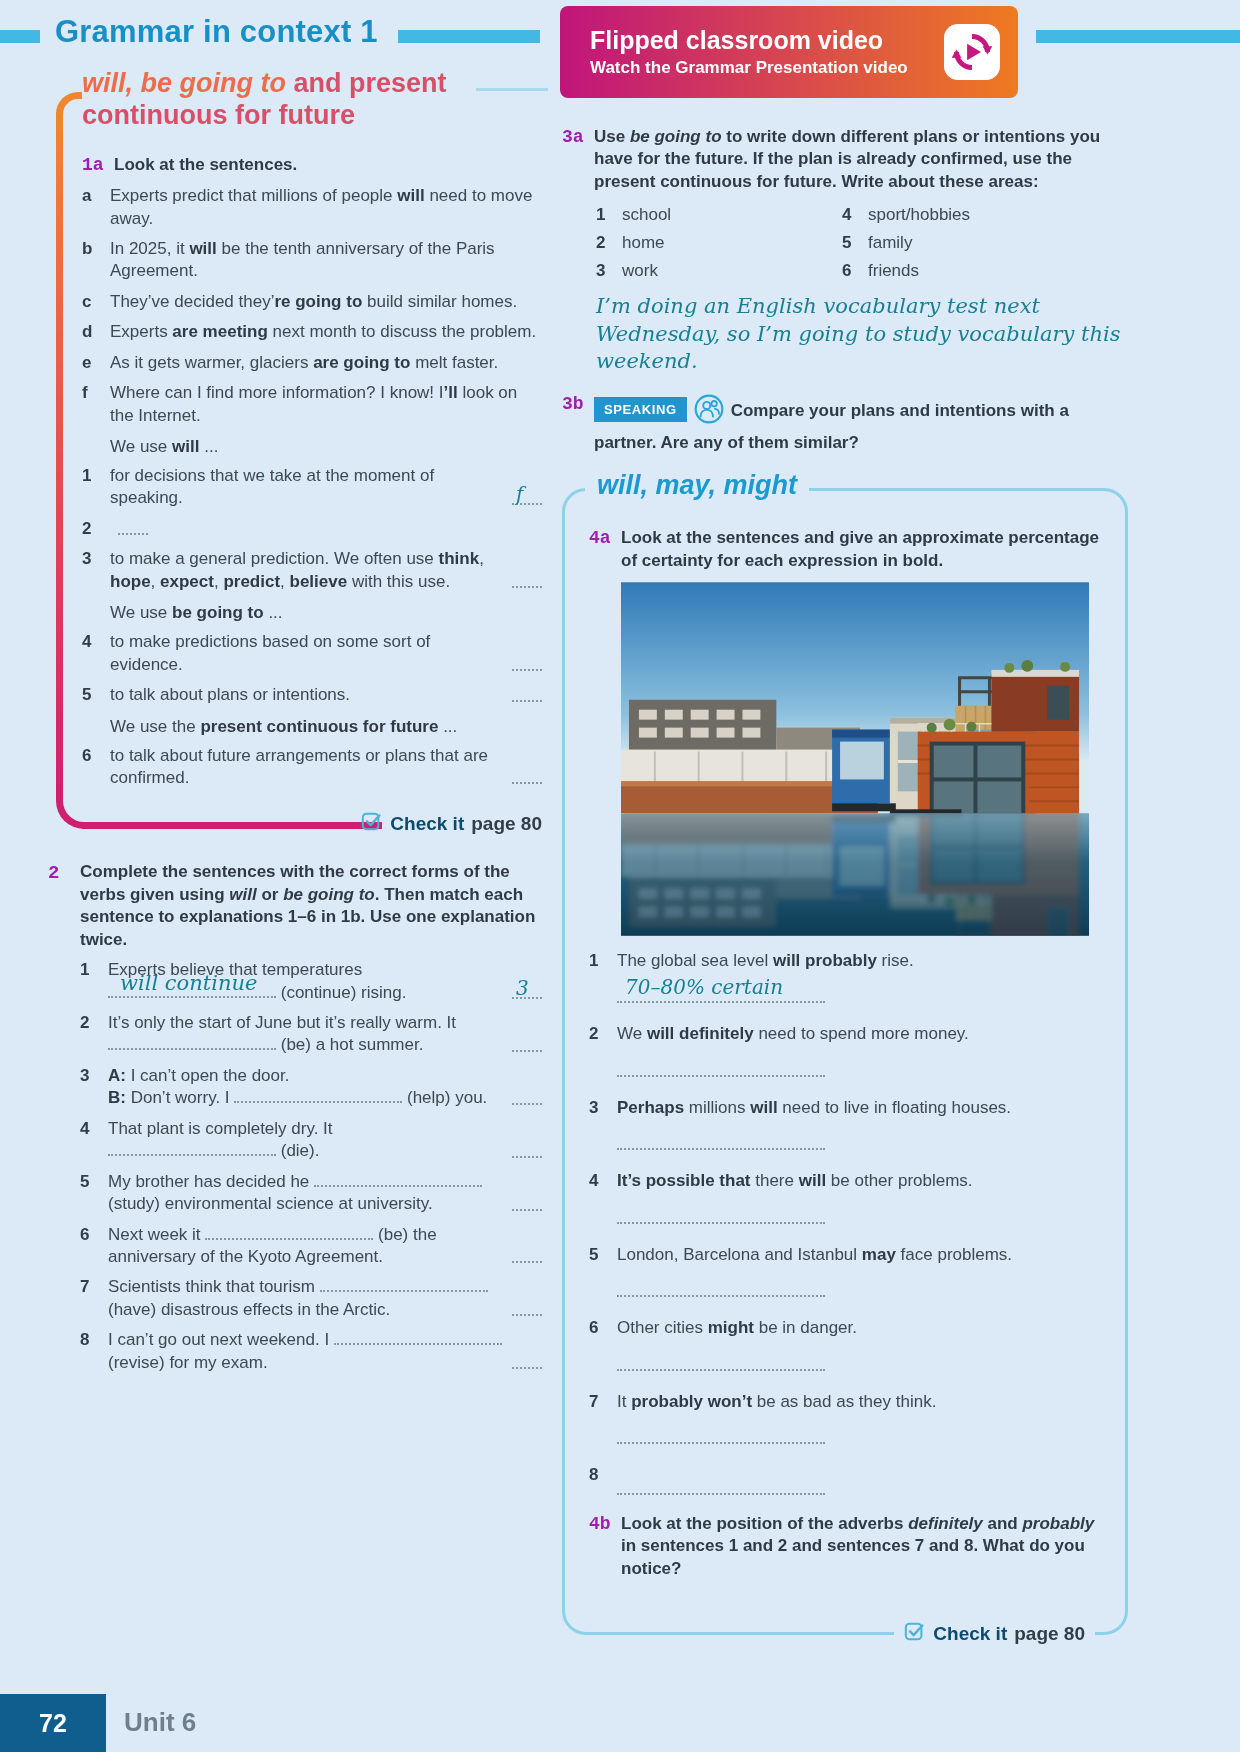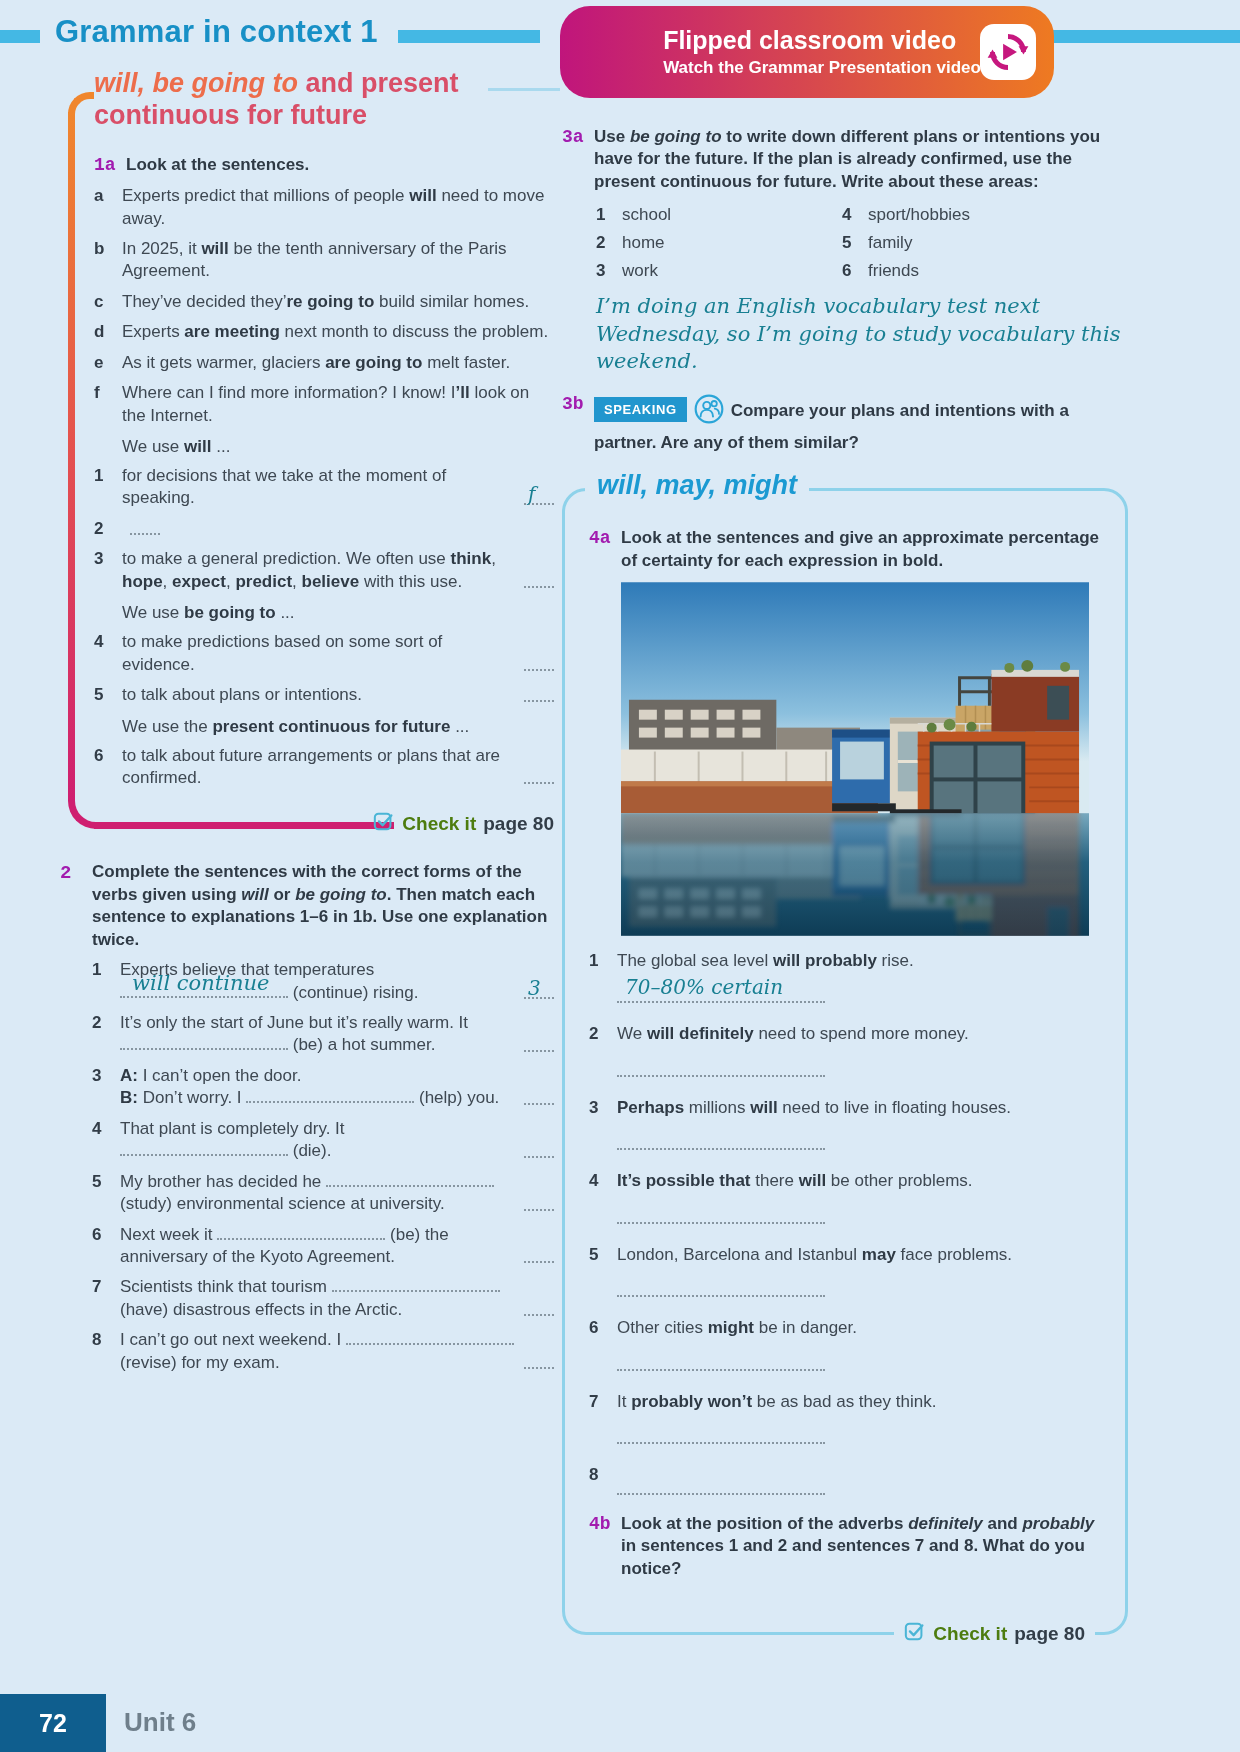--- a/index.html
+++ b/index.html
@@ -4,26 +4,26 @@
 <style>
   html,body{margin:0;padding:0;}
   body{width:1240px;height:1752px;background:#dbeaf6;font-family:"Liberation Sans",sans-serif;color:#3e4852;position:relative;overflow:hidden;}
   .page{position:absolute;inset:0;}
   
   .bar{position:absolute;background:#44b8e4;height:13px;top:30px;}
   .bar-tl{left:0;width:40px;}
   .bar-tm{left:398px;width:142px;}
   .bar-tr{left:1036px;width:204px;}
   .page-title{position:absolute;left:55px;top:14px;font-size:31px;font-weight:bold;color:#1890c6;letter-spacing:.2px;}
-  .banner{position:absolute;left:560px;top:6px;width:494px;height:92px;border-radius:30px;background:linear-gradient(90deg,#c0157c,#ee7a21);display:flex;align-items:center;padding:0 0 0 30px;box-sizing:border-box;justify-content:center;}
+  .banner{position:absolute;left:560px;top:6px;width:458px;height:92px;border-radius:8px;background:linear-gradient(90deg,#c0157c,#ee7a21);display:flex;align-items:center;padding:0 0 0 30px;box-sizing:border-box;}
   .banner-title{color:#fff;font-size:25px;font-weight:bold;line-height:1.15;}
   .banner-sub{color:#fff;font-size:17px;font-weight:bold;margin-top:4px;}
   .banner-icon{position:absolute;right:18px;top:18px;width:56px;height:56px;background:#fff;border-radius:14px;display:flex;align-items:center;justify-content:center;}
   
-  .col-left{position:absolute;left:60px;top:66px;width:494px;}
+  .col-left{position:absolute;left:48px;top:66px;width:494px;}
   .col-right{position:absolute;left:562px;top:118px;width:566px;}
   
   .row{display:flex;margin:8px 0;}
   .lbl{flex:none;width:28px;font-weight:bold;color:#323d48;font-size:17px;line-height:1.32;}
   .lbl-cyan{flex:none;width:32px;font-weight:bold;color:#a21caf;font-size:18px;line-height:1.3;font-family:Liberation Mono, monospace;}
   .txt{flex:1;font-size:17px;line-height:1.32;}
   .instr{font-weight:700;color:#323d48;}
   .s-b{font-weight:700;color:#2f3a45;}
   .s-bi{font-weight:700;font-style:italic;color:#2f3a45;}
   .s-ti{font-style:italic;color:#ed6d4b;}
@@ -40,21 +40,21 @@
   .g-intro{margin:10px 0 6px 28px;font-size:17px;}
   .mt{margin-top:22px;}
   
   .slot{flex:none;width:30px;margin-left:8px;align-self:flex-end;border-bottom:2px dotted #8796a1;position:relative;height:6px;margin-bottom:5px;}
   .slot .hw{position:absolute;bottom:-3px;left:4px;font-size:20px;white-space:nowrap;}
   
   .blank{display:inline-block;width:168px;border-bottom:2px dotted #8796a1;position:relative;height:14px;}
   .blank .hw-over{position:absolute;left:12px;bottom:-2px;font-size:21px;white-space:nowrap;}
   
   .check-row{display:flex;align-items:center;gap:7px;font-weight:bold;font-size:19px;}
-  .check-label{color:#4d7c0f;text-align:right;}
+  .check-label{color:#0c4a6e;text-align:right;}
   .check-page{color:#323d48;}
   .gb-check{position:absolute;right:0;bottom:0;}
   
   .ex2head{margin-top:24px;}
   .ex2head .lbl-cyan{font-size:19px;}
   
   .areas{display:grid;grid-template-columns:26px 220px 26px auto;row-gap:8px;margin:12px 0 12px 34px;font-size:17px;}
   .a-num{font-weight:bold;color:#323d48;}
   .hw-block{display:block;margin:10px 0 18px 34px;font-size:21px;line-height:1.3;}
   .badge{display:inline-block;background:#2196ce;color:#fff;font-size:13px;font-weight:bold;letter-spacing:.6px;padding:4px 10px;border-radius:0;vertical-align:2px;margin-right:6px;}

